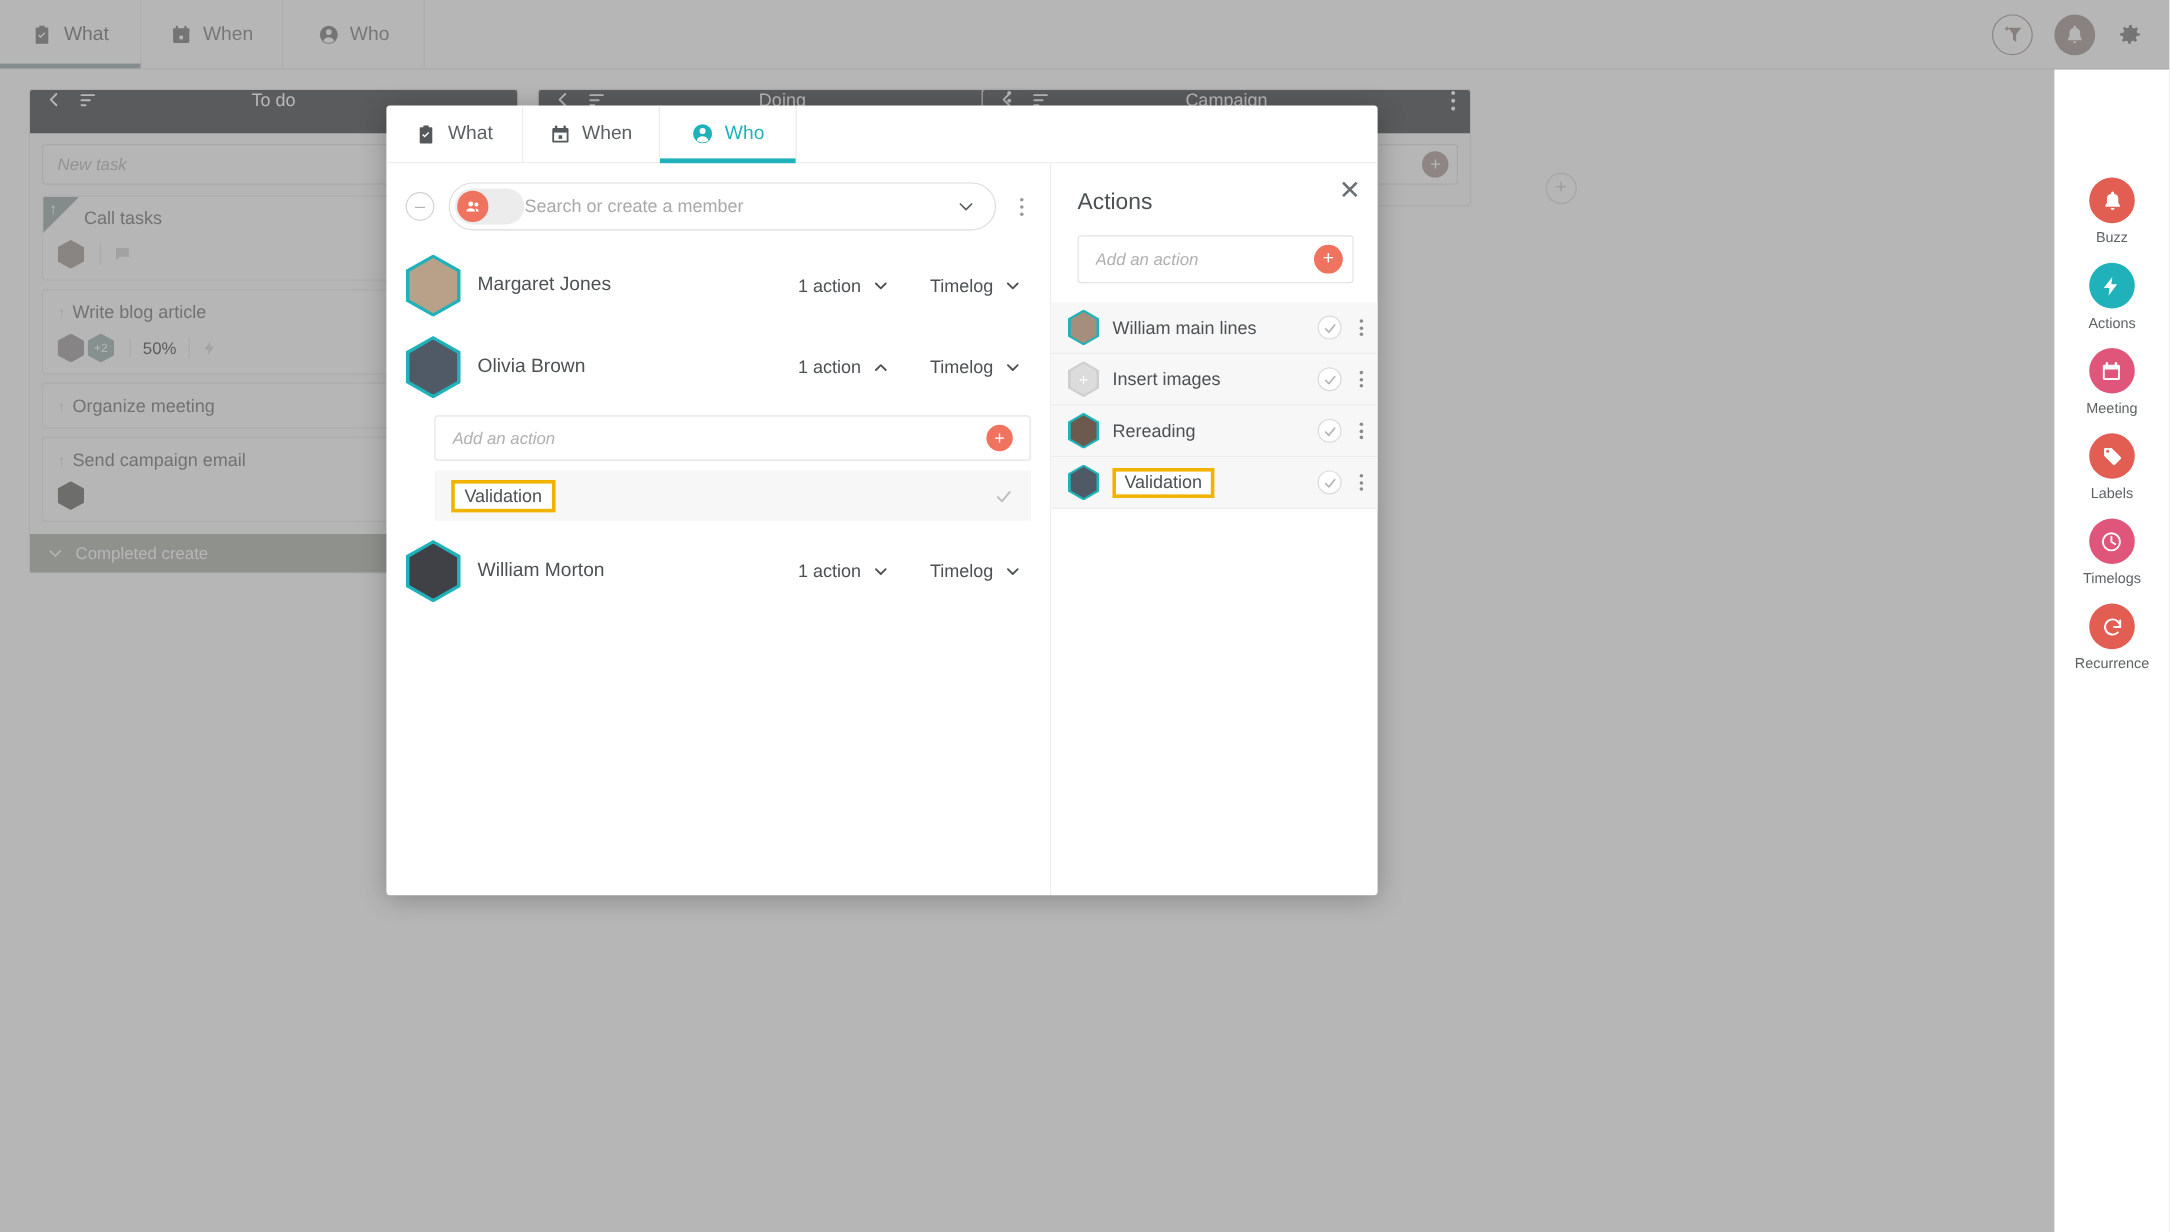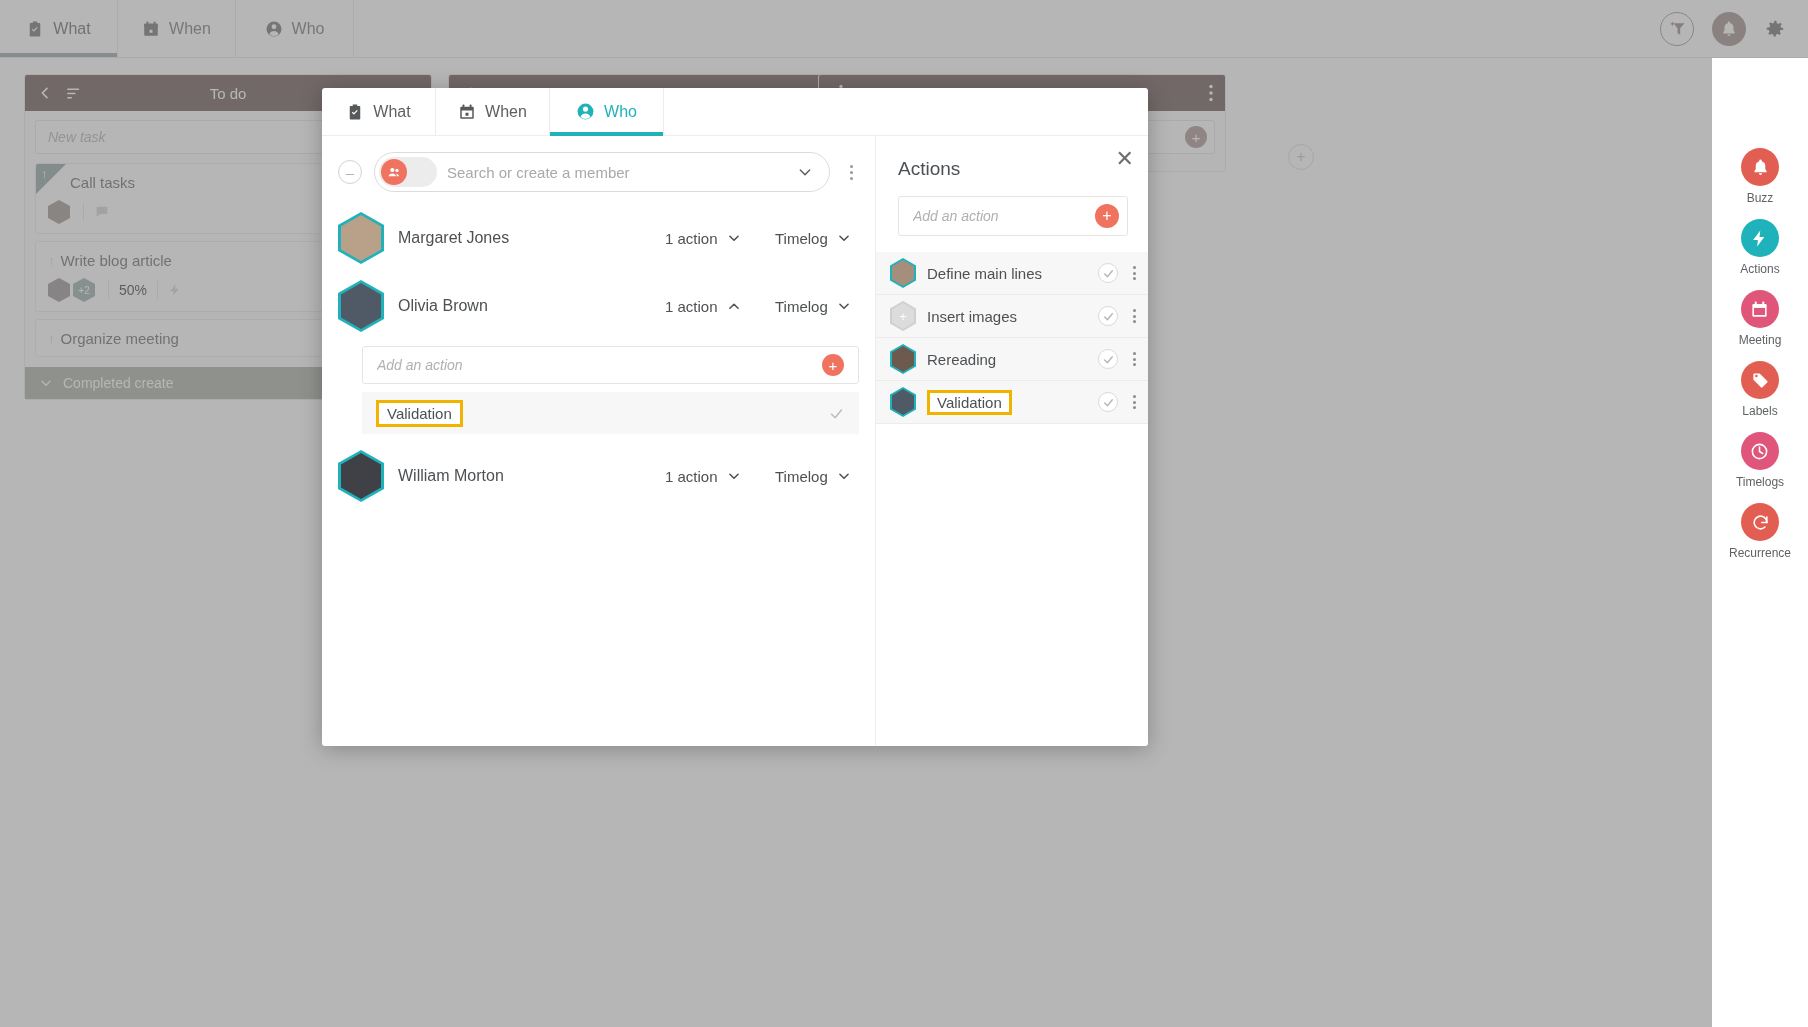--- a/index.html
+++ b/index.html
@@ -50,21 +50,21 @@
   .circle-btn.filled { background:#cc6a5c; color:#fff; }
   .gear { color:#55595c; cursor:pointer; }
 
   
   .board { position:absolute; left:0; top:58px; right:0; bottom:0; background:#fff; }
   .column {
     position:absolute; top:16px; width:408px; background:#fbfbfb;
     border:1px solid #e6e6e6; border-radius:3px;
   }
   .col-head {
-    height:36px; background:#b91c1c; color:#fff; display:flex; align-items:center;
+    height:36px; background:#0f172a; color:#fff; display:flex; align-items:flex-start;
     padding:0 12px; border-radius:2px 2px 0 0; position:relative;
   }
   .col-head .title {
     position:absolute; left:0; right:0; text-align:center; font-size:15px; pointer-events:none;
   }
   .col-head .ic { z-index:2; cursor:pointer; display:flex; align-items:center; }
   .col-head .ic + .ic { margin-left:12px; }
   .col-head .dots { margin-left:auto; z-index:2; cursor:pointer; }
   .newtask {
     margin:9px 10px; height:34px; border:1px solid #e2e2e2; border-radius:3px;
@@ -148,21 +148,21 @@
   .mleft { width:556px; border-right:1px solid #eee; display:flex; flex-direction:column; }
   .mright { flex:1; display:flex; flex-direction:column; position:relative; }
 
   .searchrow { display:flex; align-items:center; padding:16px 14px 12px 16px; gap:12px; }
   .minus-btn {
     width:24px; height:24px; border-radius:50%; border:1.5px solid #d2d2d2; color:#b4b4b4;
     display:flex; align-items:center; justify-content:center; font-size:15px; cursor:pointer; flex:none;
   }
   .searchbox {
     flex:1; height:40px; border:1px solid #dcdcdc; border-radius:20px;
-    display:flex; align-items:center; padding:0 6px 0 4px; gap:10px; background:#fff;
+    display:flex; align-items:center; padding:0 6px 0 4px; background:#fff;
   }
   .toggle {
     width:58px; height:30px; border-radius:15px; background:#ececec; position:relative; flex:none; cursor:pointer;
   }
   .toggle .knob {
     position:absolute; left:2px; top:2px; width:26px; height:26px; border-radius:50%;
     background:#f07360; display:flex; align-items:center; justify-content:center; color:#fff;
   }
   .searchbox input {
     flex:1; border:0; outline:0; font-size:15px; color:#52565a;
@@ -376,20 +376,29 @@
           </div>
         </div>
 
         <div class="card">
           <div class="cname">
             <span class="arrow-up">↑</span>
             <span>Organize meeting</span>
           </div>
         </div>
 
+        <div class="card">
+          <div class="cname">
+            <span class="arrow-up">↑</span>
+            <span>Send campaign email</span>
+          </div>
+          <div class="meta">
+            <span class="hexa" style="background:#4c4339;"></span>
+          </div>
+        </div>
 
         <div class="completed">
           <span>
             <svg width="14" height="14" viewBox="0 0 24 24" fill="none" stroke="#fff" stroke-width="2.4" stroke-linecap="round" stroke-linejoin="round">
                 <polyline points="5,9 12,16 19,9"></polyline>
               </svg>
           </span>
           <span>Completed create</span>
         </div>
       </div>
@@ -685,21 +694,21 @@
           <input type="text" placeholder="Add an action" style="">
           <span class="plus">+</span>
         </div>
 
         <div class="ap-list">
 
           <div class="ap-row">
             <span class="ap-hex">
               <span class="inner" style="background:#a58f7c;"></span>
             </span>
-            <span class="ap-name">Define main lines</span>
+            <span class="ap-name">William main lines</span>
             <span class="ap-check">
               <svg width="13" height="13" viewBox="0 0 24 24" fill="none" stroke="#b6b6b6" stroke-width="2.6" stroke-linecap="round" stroke-linejoin="round">
                   <polyline points="5,13 10,18 19,7"></polyline>
                 </svg>
             </span>
             <span class="ap-kebab">
               <span></span>
                 <span></span>
                 <span></span>
             </span>

